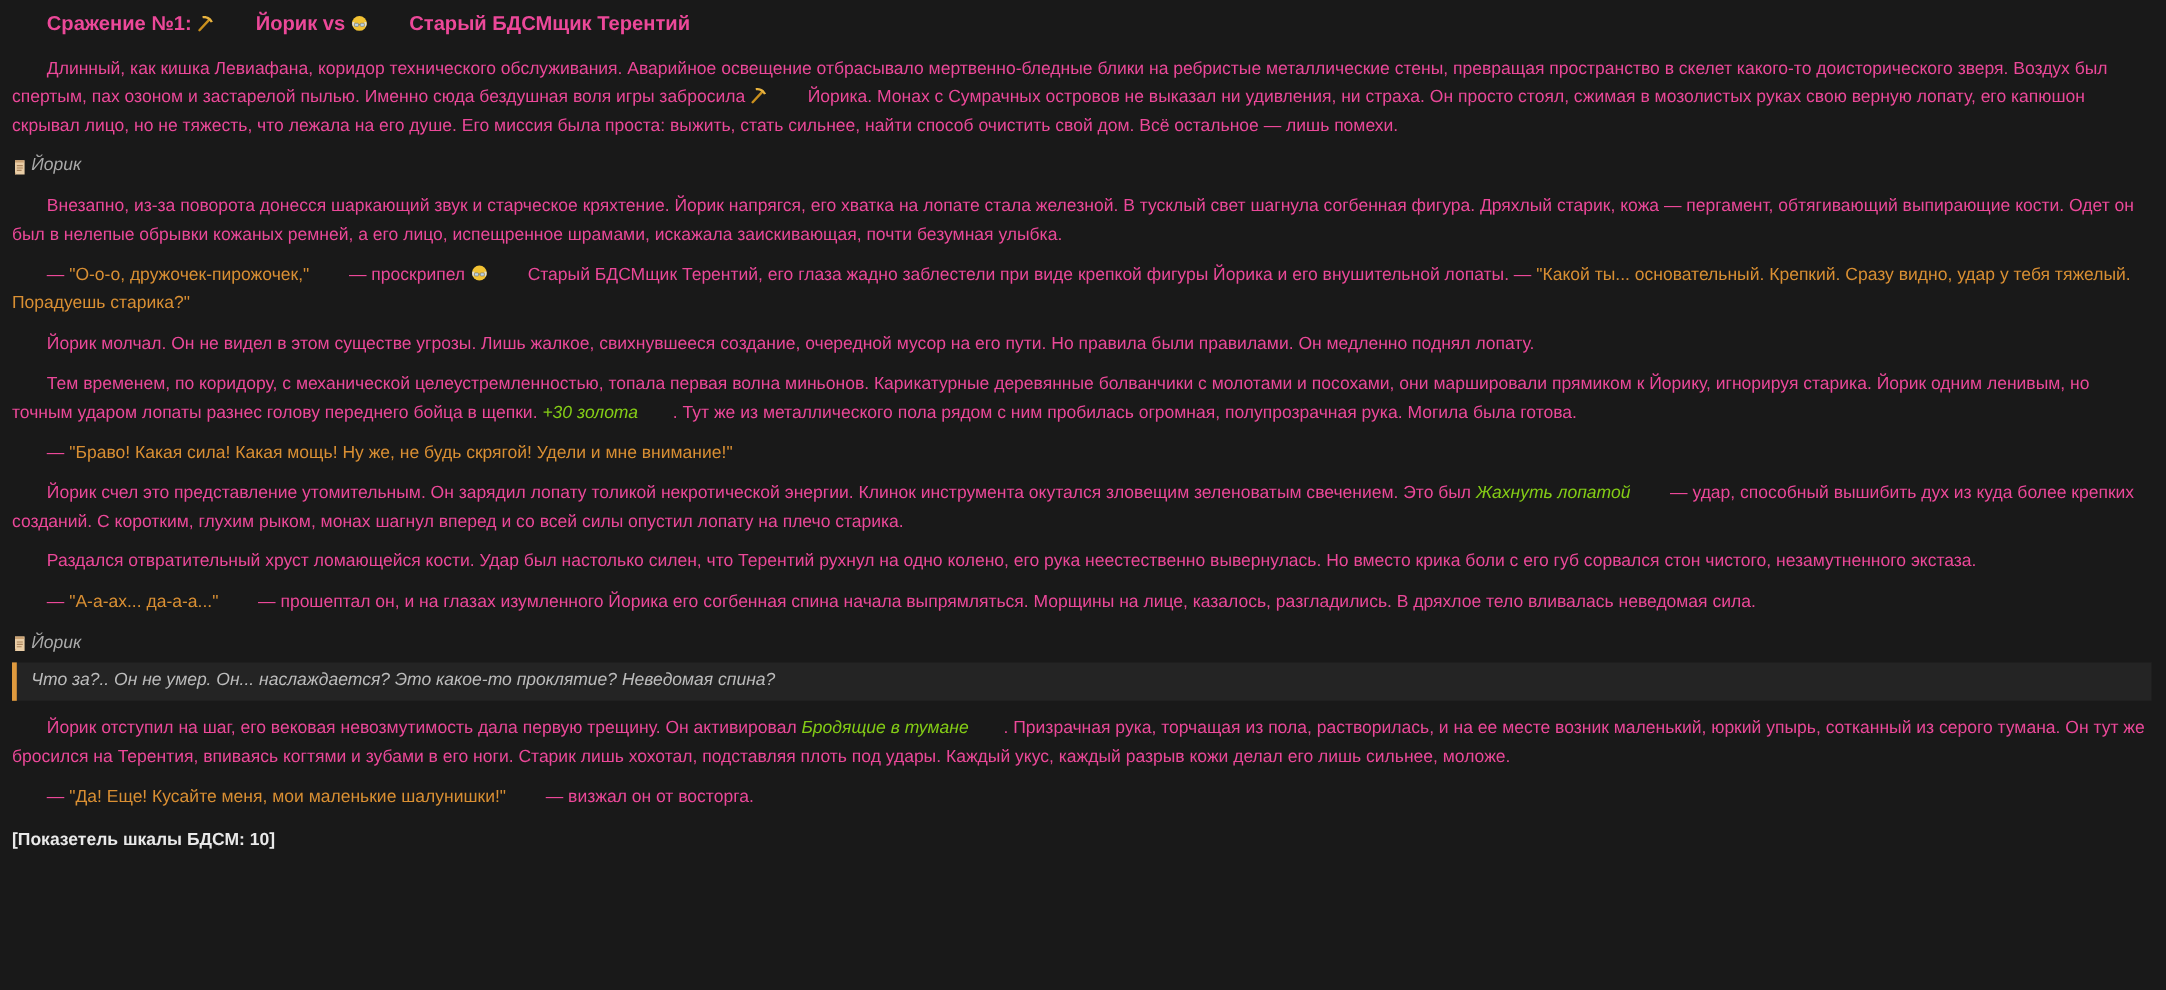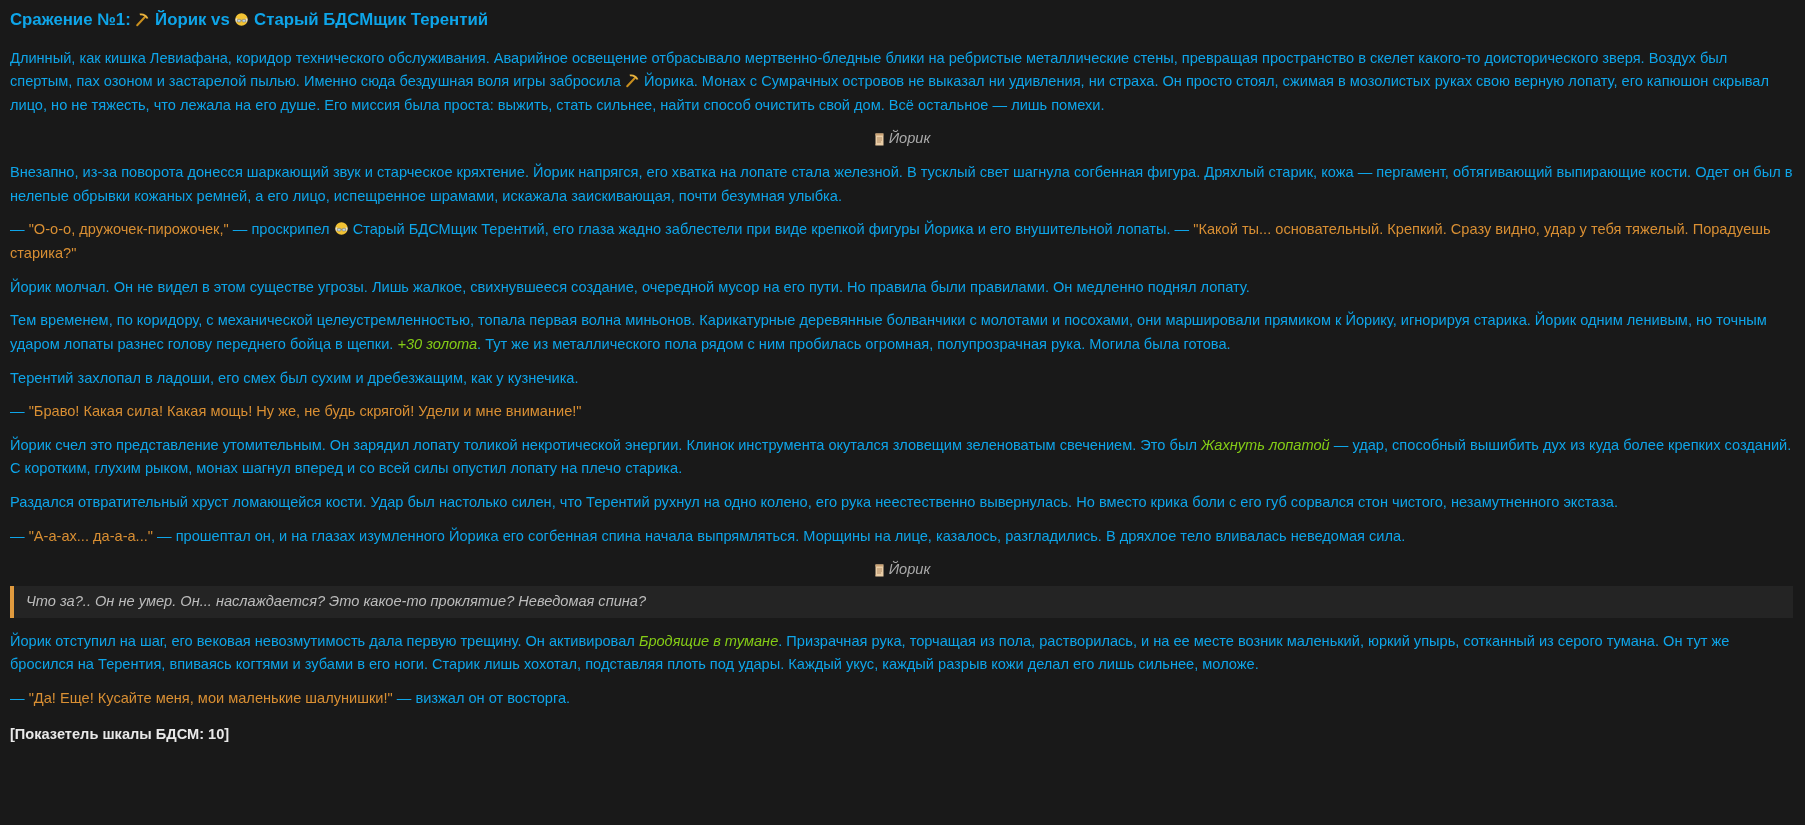--- a/index.html
+++ b/index.html
@@ -17,31 +17,30 @@
   }
   .battle-log{width:100%;}
   h1.heading{
     font-size:16.8px;
     font-weight:bold;
     color:#eaeaea;
     margin:2px 0 15px 0;
     line-height:1.4;
   }
   p.p{margin:10px 0;}
-  .seg-normal{color:#0ea5e9;}
+  .seg-normal{color:#ec4899;margin-left:29px;}
   .seg-orange{color:#d98f33;}
   .seg-skill{color:#84cc16;font-style:italic;}
   .meter{
     font-weight:bold;
     color:#e9e9e9;
     margin:12px 0;
   }
   .speaker{
     display:flex;
-    justify-content:center;
     align-items:center;
     gap:3px;
     color:#a9a9a9;
     font-style:italic;
     margin:10px 0 4px 0;
   }
   .quote{
     background:#242424;
     border-left:4px solid #e09a3e;
     padding:4px 12px;
@@ -84,21 +83,20 @@
     <p class="p"><span class="seg-normal">— </span><span class="seg-orange">"О-о-о, дружочек-пирожочек,"</span><span class="seg-normal"> — проскрипел </span><span class="icon"><svg width="15" height="15" viewBox="0 0 15 15">
           <circle cx="7.5" cy="7.5" r="6.2" fill="#f2c233"></circle>
           <path d="M1.6 6.5 Q1.2 9.5 2.6 10.6 L3.4 6.2 Z" fill="#dcdcdc"></path>
           <path d="M13.4 6.5 Q13.8 9.5 12.4 10.6 L11.6 6.2 Z" fill="#dcdcdc"></path>
           <rect x="3.4" y="7.4" width="3.4" height="2.6" rx="0.8" fill="#bcd4e4" stroke="#7d7d7d" stroke-width="0.6"></rect>
           <rect x="8.2" y="7.4" width="3.4" height="2.6" rx="0.8" fill="#bcd4e4" stroke="#7d7d7d" stroke-width="0.6"></rect>
           <path d="M6.8 8.4 h1.4" stroke="#7d7d7d" stroke-width="0.7"></path>
         </svg></span><span class="seg-normal"> Старый БДСМщик Терентий, его глаза жадно заблестели при виде крепкой фигуры Йорика и его внушительной лопаты. — </span><span class="seg-orange">"Какой ты... основательный. Крепкий. Сразу видно, удар у тебя тяжелый. Порадуешь старика?"</span></p>
     <p class="p"><span class="seg-normal">Йорик молчал. Он не видел в этом существе угрозы. Лишь жалкое, свихнувшееся создание, очередной мусор на его пути. Но правила были правилами. Он медленно поднял лопату.</span></p>
     <p class="p"><span class="seg-normal">Тем временем, по коридору, с механической целеустремленностью, топала первая волна миньонов. Карикатурные деревянные болванчики с молотами и посохами, они маршировали прямиком к Йорику, игнорируя старика. Йорик одним ленивым, но точным ударом лопаты разнес голову переднего бойца в щепки. </span><span class="seg-skill">+30 золота</span><span class="seg-normal">. Тут же из металлического пола рядом с ним пробилась огромная, полупрозрачная рука. Могила была готова.</span></p>
-    <p class="p"><span class="seg-normal">Терентий захлопал в ладоши, его смех был сухим и дребезжащим, как у кузнечика.</span></p>
     <p class="p"><span class="seg-normal">— </span><span class="seg-orange">"Браво! Какая сила! Какая мощь! Ну же, не будь скрягой! Удели и мне внимание!"</span></p>
     <p class="p"><span class="seg-normal">Йорик счел это представление утомительным. Он зарядил лопату толикой некротической энергии. Клинок инструмента окутался зловещим зеленоватым свечением. Это был </span><span class="seg-skill">Жахнуть лопатой</span><span class="seg-normal"> — удар, способный вышибить дух из куда более крепких созданий. С коротким, глухим рыком, монах шагнул вперед и со всей силы опустил лопату на плечо старика.</span></p>
     <p class="p"><span class="seg-normal">Раздался отвратительный хруст ломающейся кости. Удар был настолько силен, что Терентий рухнул на одно колено, его рука неестественно вывернулась. Но вместо крика боли с его губ сорвался стон чистого, незамутненного экстаза.</span></p>
     <p class="p"><span class="seg-normal">— </span><span class="seg-orange">"А-а-ах... да-а-а..."</span><span class="seg-normal"> — прошептал он, и на глазах изумленного Йорика его согбенная спина начала выпрямляться. Морщины на лице, казалось, разгладились. В дряхлое тело вливалась неведомая сила.</span></p>
     <div class="speaker">
       <span class="icon"><svg width="13" height="15" viewBox="0 0 13 15">
           <path d="M2.5 1.5 h8 v12 h-8 z" fill="#e9cda6"></path>
           <path d="M2.5 1.5 h8 q-1.6 1 0 2 h-8 z" fill="#caa274"></path>
           <path d="M2.5 13.5 q1.6-1 0-2" fill="#caa274"></path>
           <path d="M4 6 h5 M4 8 h5 M4 10 h4" stroke="#a9835b" stroke-width="0.9"></path>

